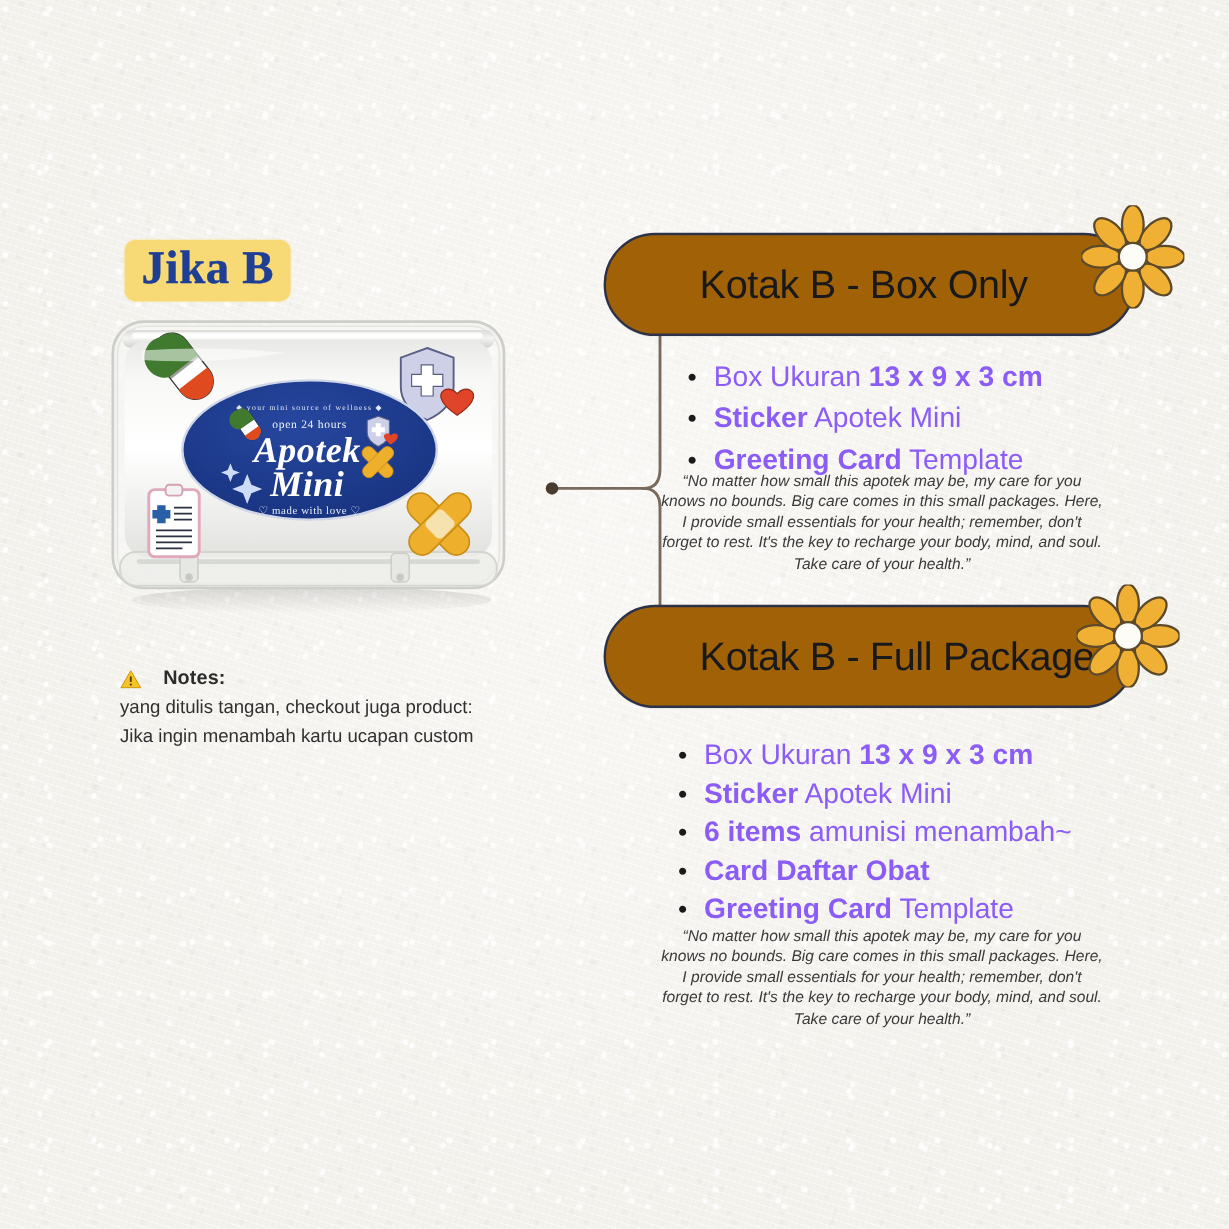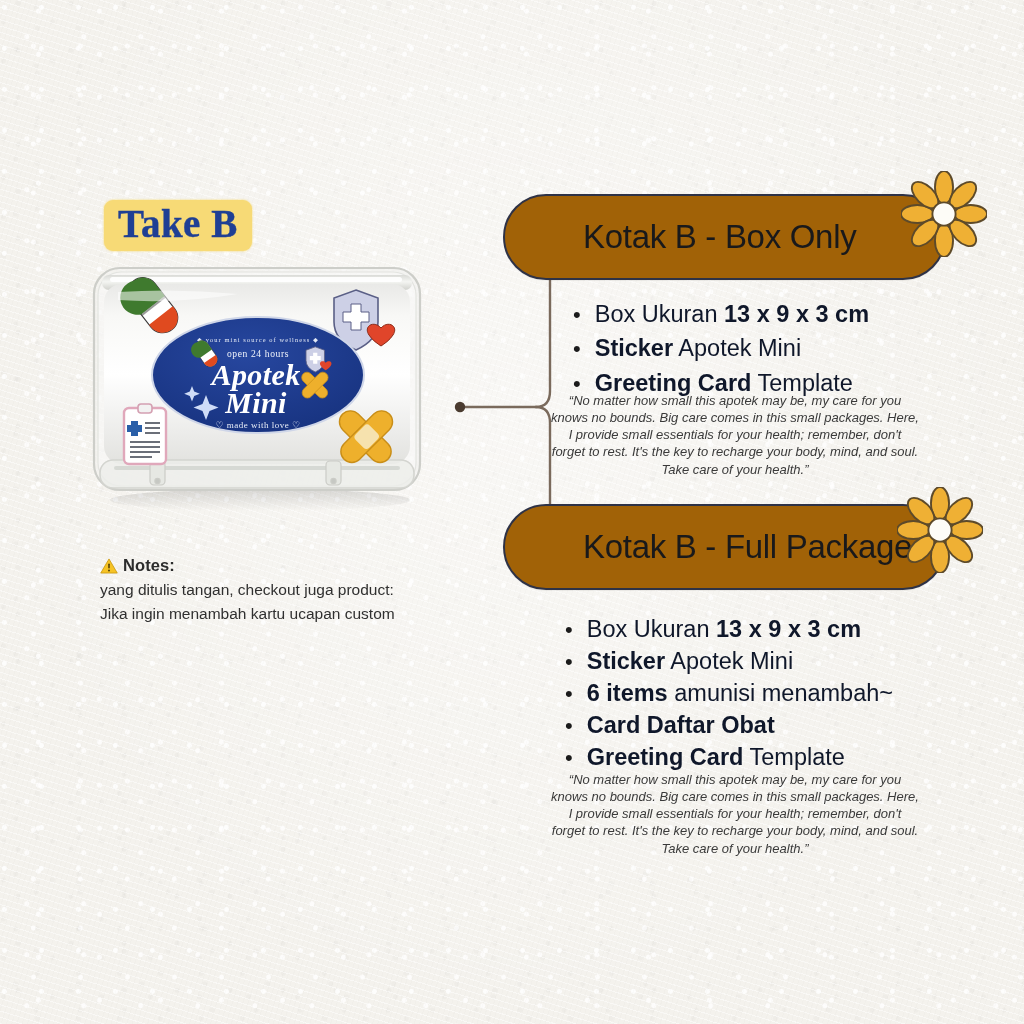--- a/index.html
+++ b/index.html
@@ -75,21 +75,21 @@
   
   #notes-block {
     left: 100px;
     top: 556px;
     width: 320px;
     color: #2c2c2c;
   }
   #notes-head {
     display: flex;
     align-items: center;
-    gap: 5px;
+    gap: 18px;
     font-size: 16.5px;
     font-weight: bold;
     letter-spacing: .1px;
     margin-bottom: 3px;
   }
   #notes-head svg { display: block; }
   .notes-line {
     font-size: 15.5px;
     line-height: 1.52;
     color: #303030;
@@ -131,21 +131,21 @@
   
   .flower { position: absolute; width: 86px; height: 86px; }
   #flower-1 { left: 901px; top: 171px; }
   #flower-2 { left: 897px; top: 487px; }
 
   
   .bullets { position: absolute; list-style: none; }
   .bullets li {
     display: flex;
     align-items: baseline;
-    color: #0f172a;
+    color: #8b5cf6;
     white-space: nowrap;
   }
   .bullets li::before {
     content: "\2022";
     margin-right: 14px;
     font-size: 22px;
     line-height: 1;
     color: #1b1b1b;
   }
   .b-normal { font-weight: 400; }
@@ -167,21 +167,21 @@
     text-align: center;
   }
   #quote-1 { left: 551px; top: 392px; width: 368px; }
   #quote-2 { left: 551px; top: 771px; width: 368px; }
 </style>
 </head>
 <body>
 
 <div id="paper-bg"></div>
 
-<div class="layer" id="kotak-title">Take B</div>
+<div class="layer" id="kotak-title">Jika B</div>
 
 <div class="layer" id="product-photo">
   <svg width="338" height="250" viewBox="0 0 338 250">
     <defs>
       <linearGradient id="lidG" x1="0" y1="0" x2="0" y2="1">
         <stop offset="0" stop-color="#e9e9e7"></stop>
         <stop offset=".18" stop-color="#f8f8f6"></stop>
         <stop offset=".5" stop-color="#ffffff"></stop>
         <stop offset="1" stop-color="#e2e2df"></stop>
       </linearGradient>

